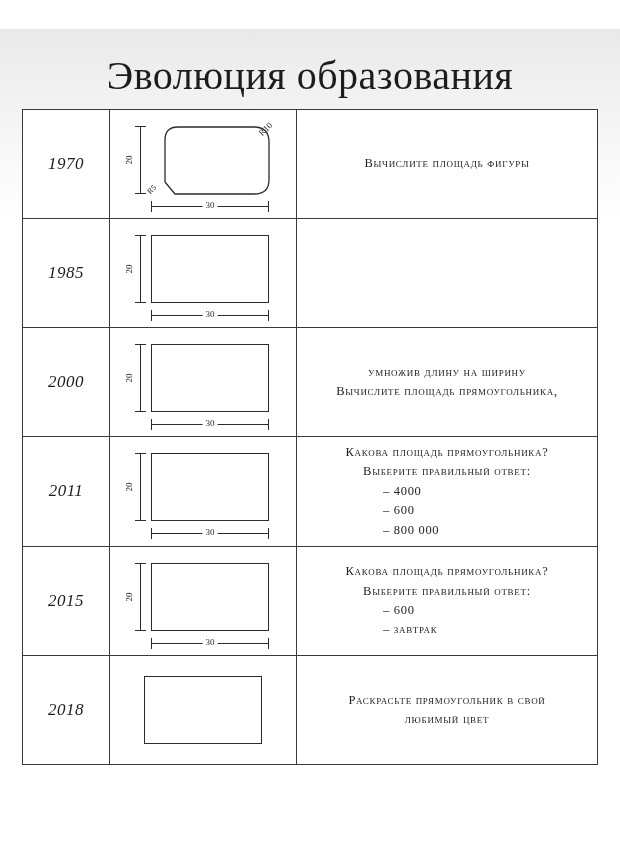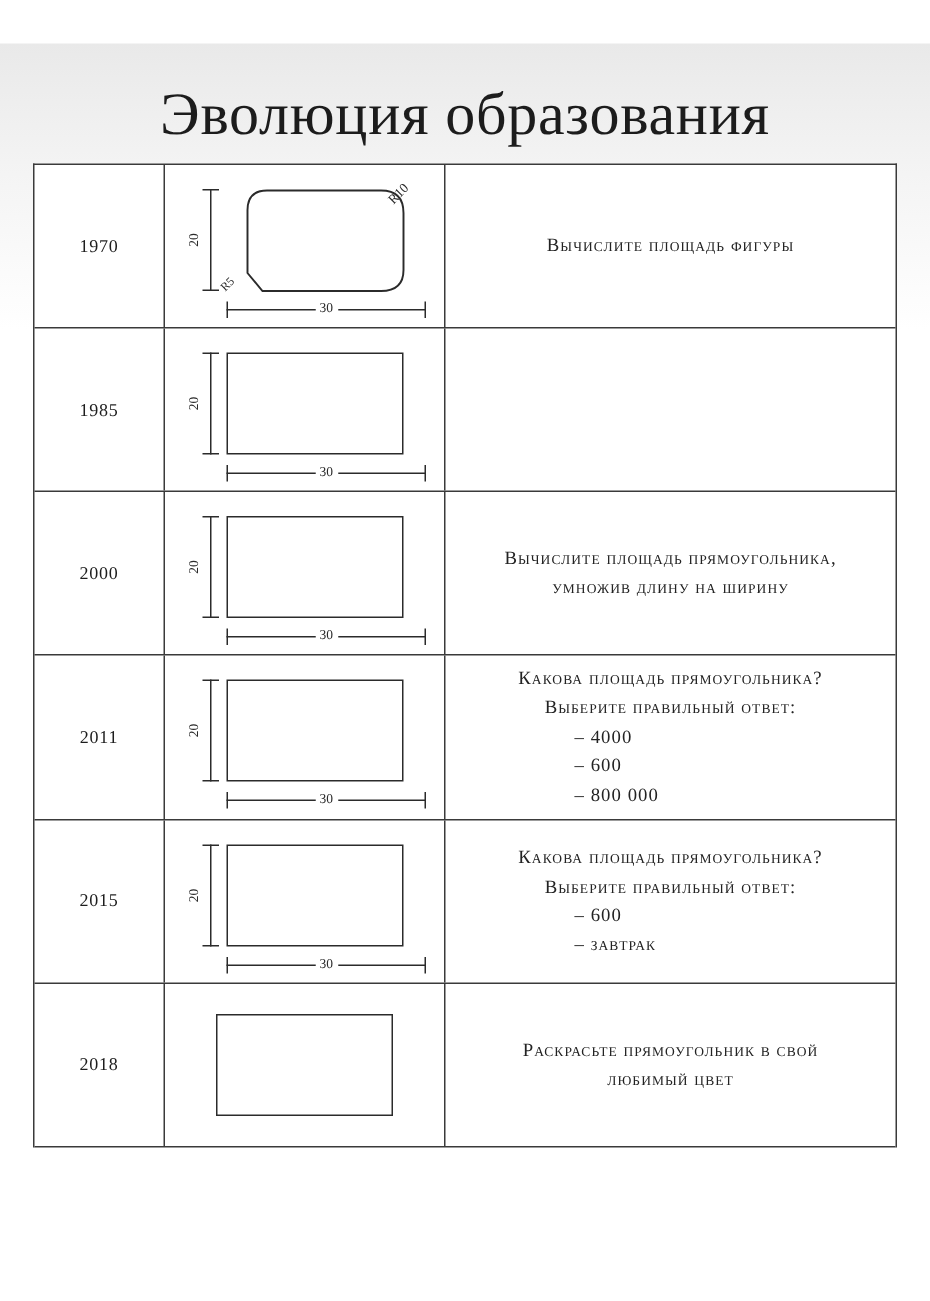--- a/index.html
+++ b/index.html
@@ -44,23 +44,24 @@
     min-height: 108px;
   }
   .cell-year {
     width: 86px;
     flex: 0 0 86px;
     border-right: 1.5px solid #3a3a3a;
     display: flex;
     align-items: center;
     justify-content: center;
     font-family: "Liberation Serif", serif;
-    font-size: 12px;
+    font-size: 17px;
     color: #1d1d1d;
     letter-spacing: 0.5px;
+    font-style: italic;
   }
   .cell-figure {
     width: 186px;
     flex: 0 0 186px;
     border-right: 1.5px solid #3a3a3a;
     position: relative;
     display: flex;
     align-items: center;
     justify-content: center;
   }
@@ -138,21 +139,21 @@
     font-size: 9px;
     color: #2b2b2b;
     background: #fff;
     padding: 0 2px;
     white-space: nowrap;
   }
   .dim-bottom {
     position: absolute;
     left: 28px;
     top: 82px;
-    width: 133px;
+    width: 118px;
     height: 12px;
   }
   .dim-bottom .bar {
     position: absolute;
     top: 6px;
     left: 0;
     right: 0;
     height: 1px;
     background: #2b2b2b;
   }
@@ -278,22 +279,22 @@
           </div>
           <div class="dim-bottom">
             <div class="tick-l"></div>
               <div class="bar"></div>
               <div class="tick-r"></div>
             <div class="lbl">30</div>
           </div>
         </div>
       </div>
       <div class="cell-text">
+        <div class="qline">умножив длину на ширину</div>
         <div class="qline first-letter-caps">Вычислите площадь прямоугольника,</div>
-        <div class="qline">умножив длину на ширину</div>
       </div>
     </div>
 
     <div class="row">
       <div class="cell-year">2011</div>
       <div class="cell-figure">
         <div class="figwrap">
           <div class="shape"></div>
           <div class="dim-left">
             <div class="tick-top"></div>

